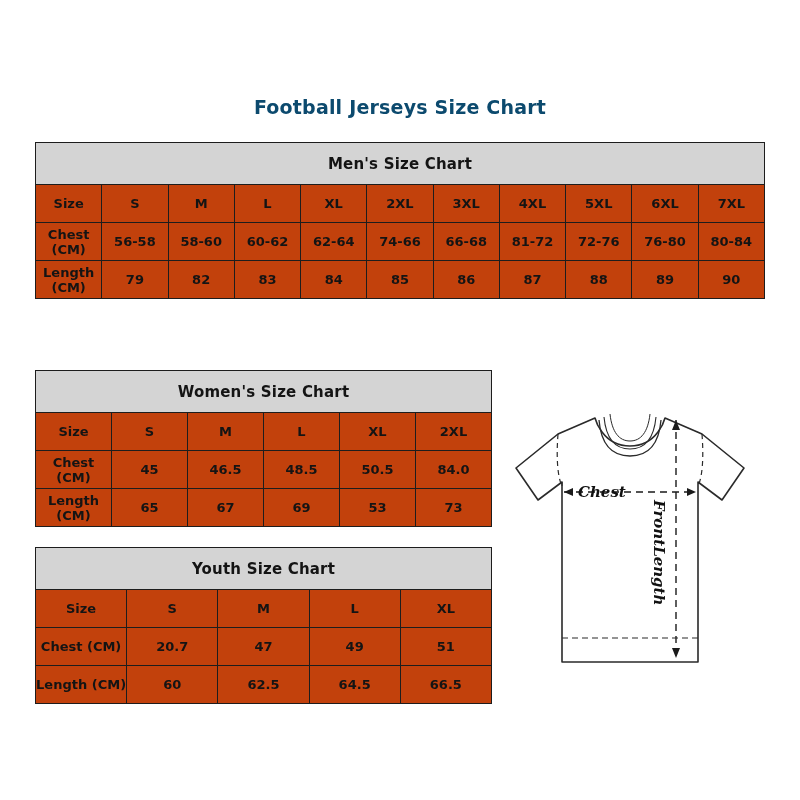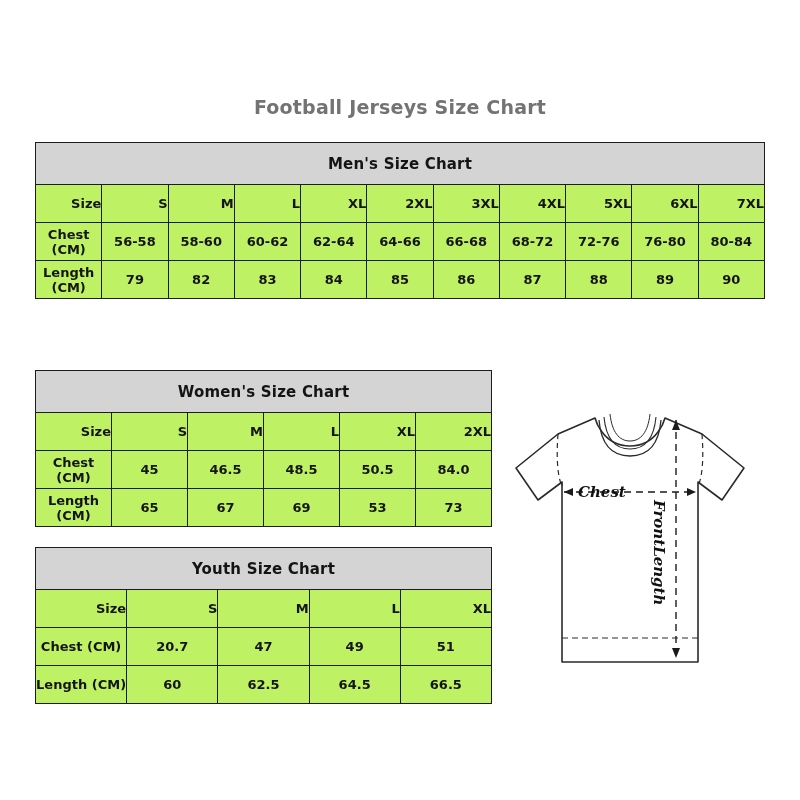--- a/index.html
+++ b/index.html
@@ -23,48 +23,47 @@
   }
   .title {
     position: absolute;
     left: 0;
     top: 96px;
     width: 800px;
     text-align: center;
     font-size: 19px;
     font-weight: bold;
     letter-spacing: 0.2px;
-    color: #737373;
+    color: #0c4a6e;
   }
 
   table.sizechart {
     position: absolute;
     border-collapse: collapse;
     table-layout: fixed;
-    background: #bef264;
+    background: #c2410c;
   }
   table.sizechart td, table.sizechart th {
     border: 1px solid #1d1d1d;
     text-align: center;
     vertical-align: middle;
     font-size: 13px;
     font-weight: bold;
     color: #141414;
     padding: 0;
     height: 37px;
   }
   table.sizechart thead th.caption {
     background: #d4d4d4;
     font-size: 15px;
     height: 41px;
     letter-spacing: 0.2px;
   }
   table.sizechart tr.headrow td {
     font-size: 13px;
-    text-align: right;
   }
   td.label {
     font-size: 12.5px;
   }
 
   
   #mens-table {
     left: 35px;
     top: 142px;
     width: 730px;
@@ -146,23 +145,23 @@
         <td class="dcell">5XL</td>
         <td class="dcell">6XL</td>
         <td class="dcell">7XL</td>
       </tr>
       <tr>
         <td class="label">Chest (CM)</td>
         <td class="dcell">56-58</td>
         <td class="dcell">58-60</td>
         <td class="dcell">60-62</td>
         <td class="dcell">62-64</td>
-        <td class="dcell">64-66</td>
+        <td class="dcell">74-66</td>
         <td class="dcell">66-68</td>
-        <td class="dcell">68-72</td>
+        <td class="dcell">81-72</td>
         <td class="dcell">72-76</td>
         <td class="dcell">76-80</td>
         <td class="dcell">80-84</td>
       </tr>
       <tr>
         <td class="label">Length (CM)</td>
         <td class="dcell">79</td>
         <td class="dcell">82</td>
         <td class="dcell">83</td>
         <td class="dcell">84</td>

